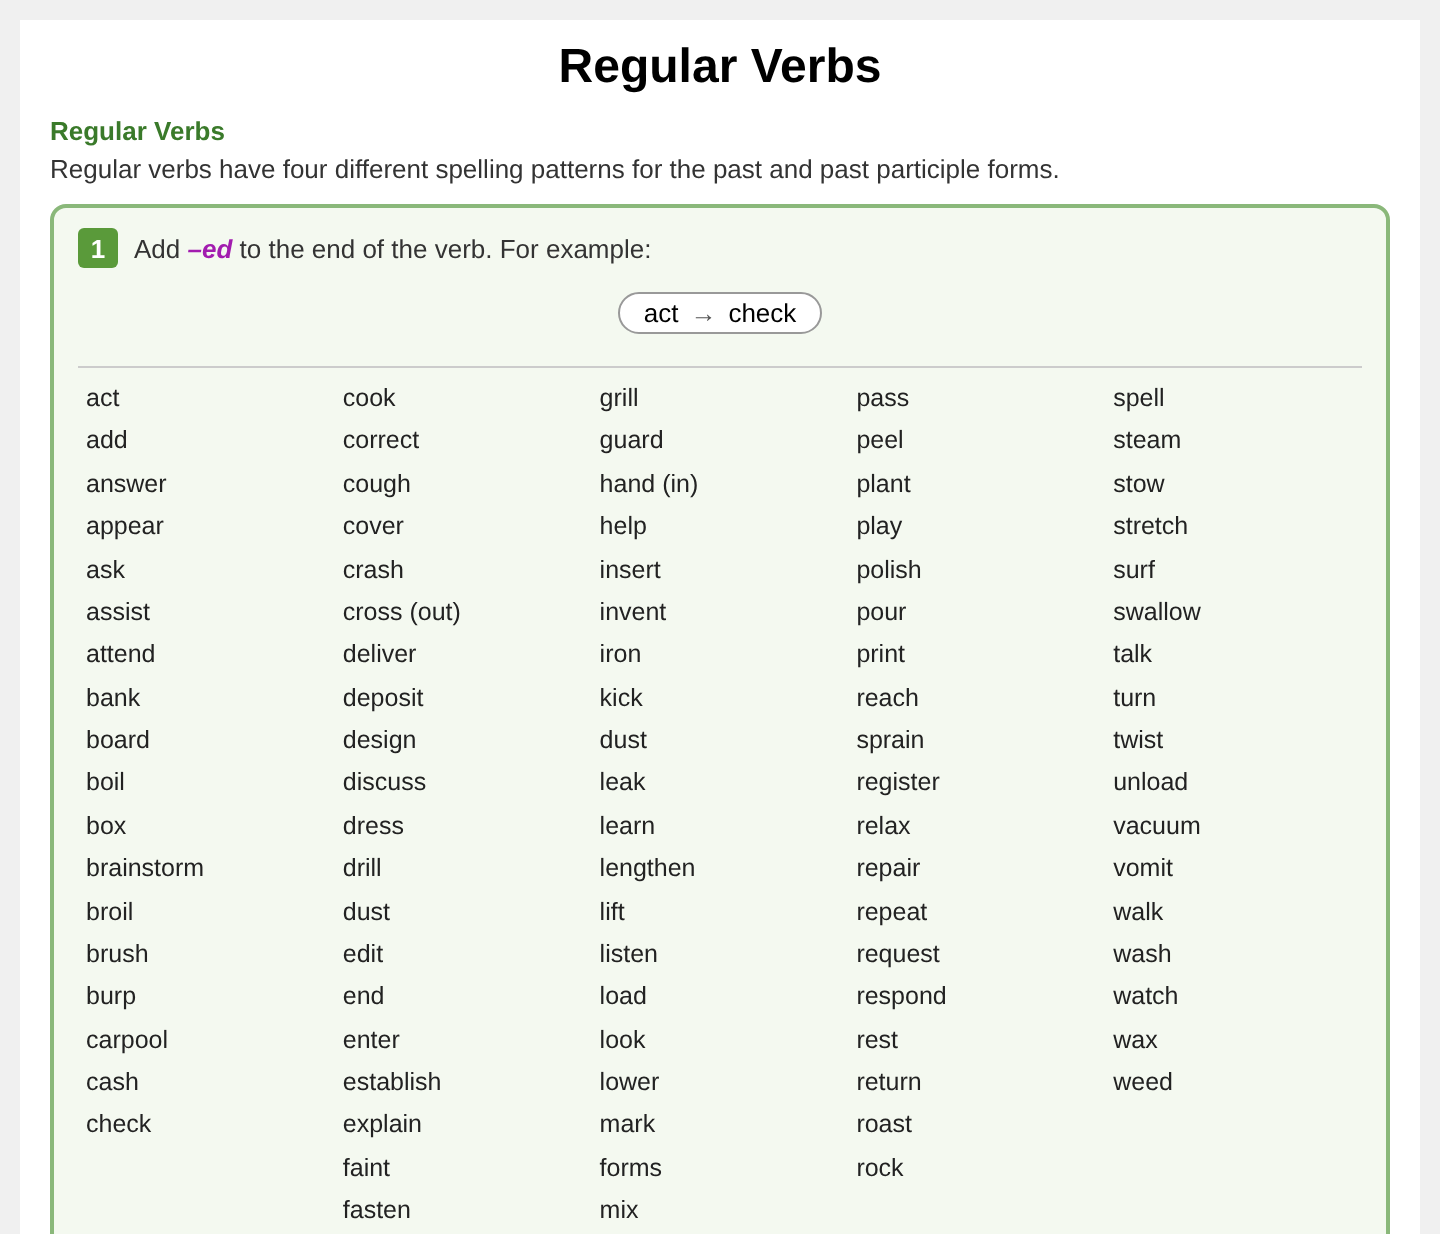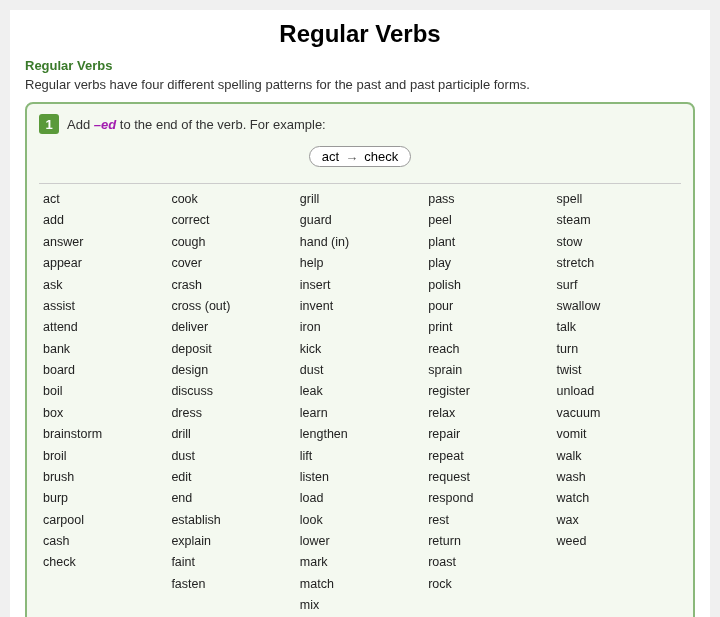--- a/index.html
+++ b/index.html
@@ -161,20 +161,21 @@
           <span class="word-item">cross (out)</span>
           <span class="word-item">deliver</span>
           <span class="word-item">deposit</span>
           <span class="word-item">design</span>
           <span class="word-item">discuss</span>
           <span class="word-item">dress</span>
           <span class="word-item">drill</span>
           <span class="word-item">dust</span>
           <span class="word-item">edit</span>
           <span class="word-item">end</span>
+          <span class="word-item">enter</span>
           <span class="word-item">establish</span>
           <span class="word-item">explain</span>
           <span class="word-item">faint</span>
           <span class="word-item">fasten</span>
         </div>
         <div class="word-column">
           <span class="word-item">grill</span>
           <span class="word-item">guard</span>
           <span class="word-item">hand (in)</span>
           <span class="word-item">help</span>
@@ -185,21 +186,21 @@
           <span class="word-item">dust</span>
           <span class="word-item">leak</span>
           <span class="word-item">learn</span>
           <span class="word-item">lengthen</span>
           <span class="word-item">lift</span>
           <span class="word-item">listen</span>
           <span class="word-item">load</span>
           <span class="word-item">look</span>
           <span class="word-item">lower</span>
           <span class="word-item">mark</span>
-          <span class="word-item">match</span>
+          <span class="word-item">forms</span>
           <span class="word-item">mix</span>
         </div>
         <div class="word-column">
           <span class="word-item">pass</span>
           <span class="word-item">peel</span>
           <span class="word-item">plant</span>
           <span class="word-item">play</span>
           <span class="word-item">polish</span>
           <span class="word-item">pour</span>
           <span class="word-item">print</span>

